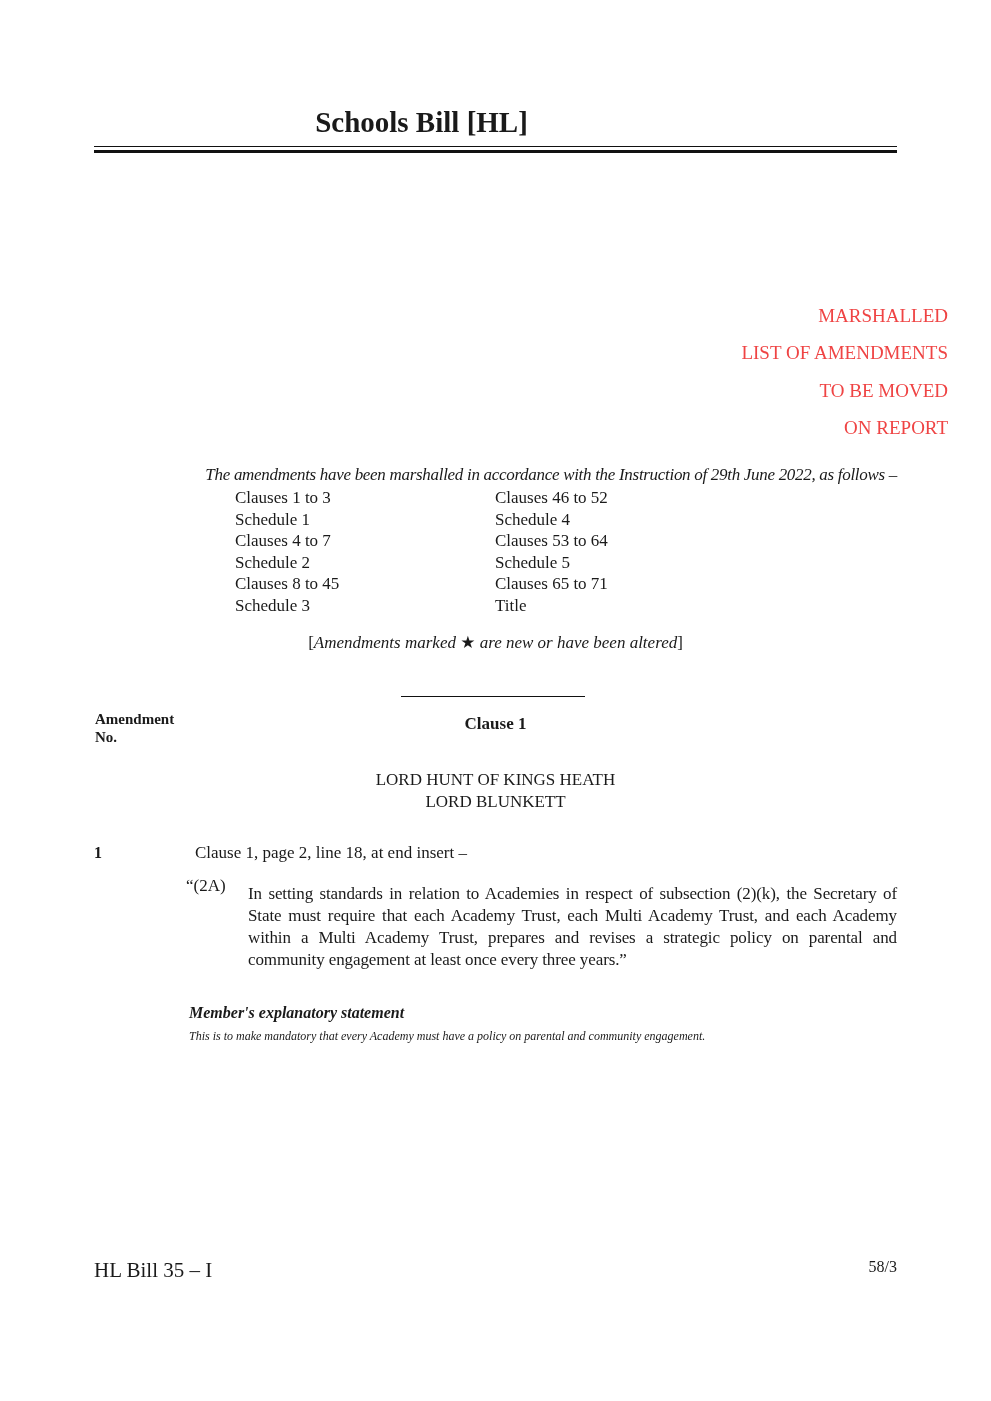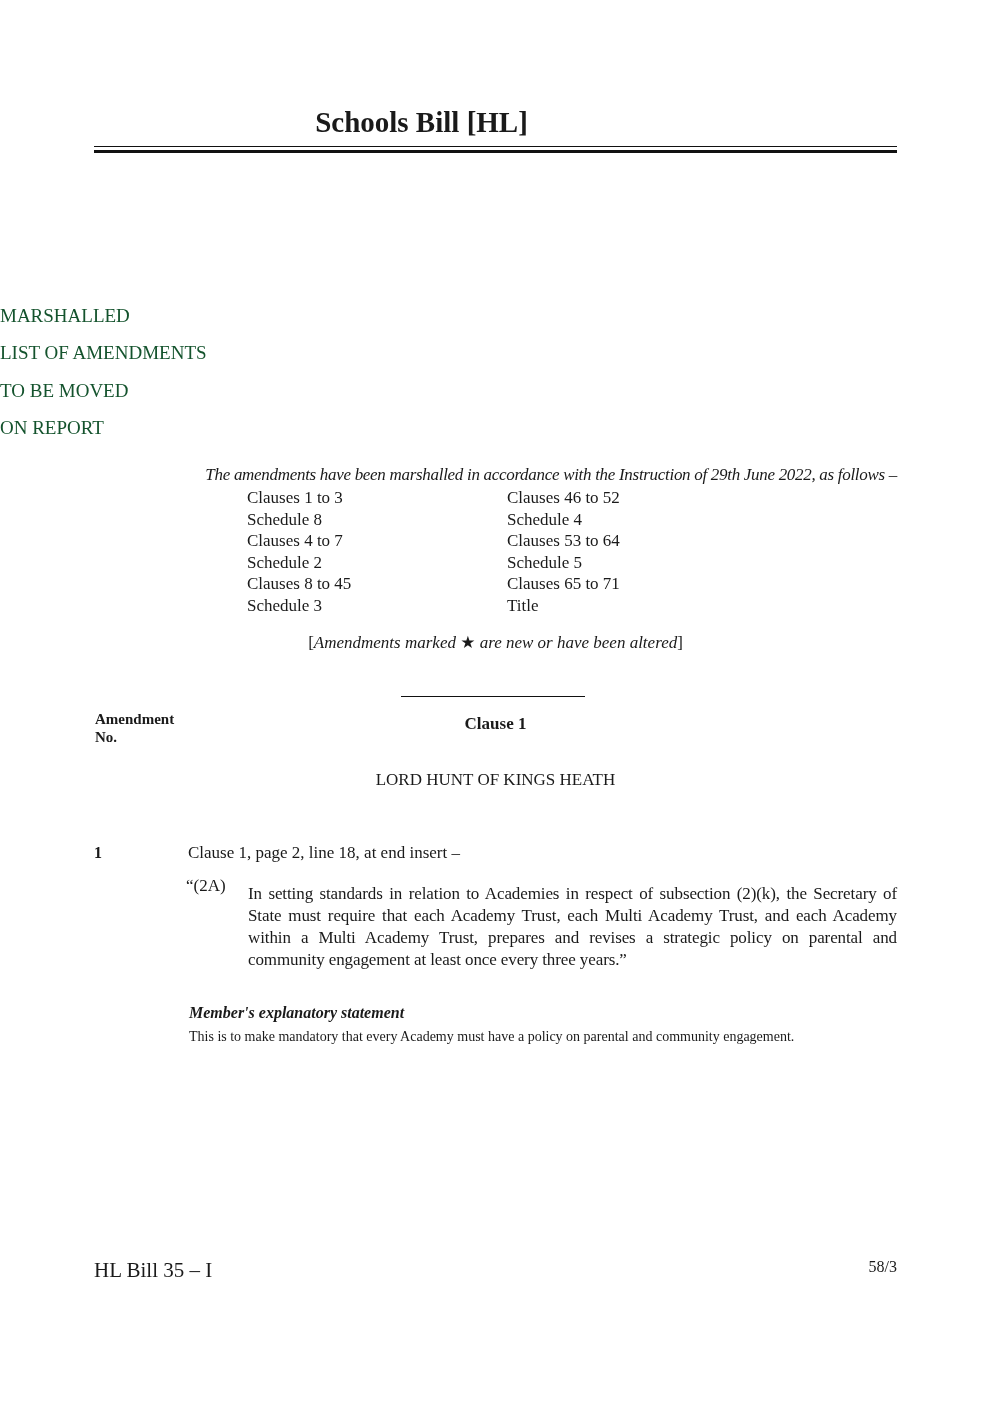--- a/index.html
+++ b/index.html
@@ -10,59 +10,59 @@
   }
   .abs { position: absolute; }
   .title {
     left: 0; width: 843px; top: 106px; text-align: center;
     font-size: 29px; font-weight: bold; letter-spacing: 0px;
   }
   .rule-thin { left: 94px; width: 803px; top: 146px; height: 0; border-top: 1.5px solid #111; }
   .rule-thick { left: 94px; width: 803px; top: 150px; height: 0; border-top: 3px solid #111; }
 
   .heading-line {
-    left: 0; width: 948px; text-align: left; font-size: 19px; color: #14532d;
+    left: 0; width: 948px; text-align: right; font-size: 19px; color: #ef4444;
   }
 
   .intro {
     left: 94px; width: 803px; top: 465px; text-align: right;
     font-style: italic; font-size: 17px; letter-spacing: -0.3px;
   }
   .sched-col { font-size: 17px; line-height: 21.6px; }
-  .sched-col div { white-space: nowrap; margin-left: 12px; }
+  .sched-col div { white-space: nowrap; }
 
   .note {
     left: 0; width: 991px; top: 632px; text-align: center; font-size: 17px;
   }
   .note i { font-style: italic; }
 
   .mid-rule { left: 401px; width: 184px; top: 696px; border-top: 1.2px solid #111; }
 
   .amend-no-label {
     left: 95px; top: 710px; font-size: 15px; font-weight: bold; line-height: 18px;
   }
   .clause-heading {
     left: 0; width: 991px; top: 714px; text-align: center; font-weight: bold; font-size: 17px;
   }
   .movers {
     left: 0; width: 991px; top: 769px; text-align: center; font-size: 17px; line-height: 22px;
   }
 
   .amend-num { left: 94px; top: 844px; font-weight: bold; font-size: 16px; }
-  .amend-instruction { left: 188px; top: 843px; font-size: 17px; }
+  .amend-instruction { left: 195px; top: 843px; font-size: 17px; }
   .insert-label { left: 186px; top: 876px; font-size: 17px; }
   .insert-text {
     left: 248px; width: 649px; top: 876px; font-size: 17px; line-height: 22px;
     text-align: justify; letter-spacing: -0.1px; margin-top: 7px;
   }
   .explan-head {
     left: 189px; top: 1004px; font-size: 16px; font-weight: bold; font-style: italic;
   }
   .explan-text {
-    left: 189px; width: 710px; top: 1025px; font-size: 14px; line-height: 23px;
+    left: 189px; width: 710px; top: 1025px; font-size: 12px; font-style: italic; line-height: 23px;
   }
 
   .footer-left { left: 94px; top: 1258px; font-size: 21px; }
   .footer-right { left: 780px; width: 117px; top: 1258px; font-size: 16px; text-align: right; }
 </style>
 </head>
 <body>
 
 <div class="abs title">Schools Bill [HL]</div>
 <div class="abs rule-thin"></div>
@@ -70,21 +70,21 @@
 
 <div class="abs heading-line" style="top:305px">MARSHALLED</div>
 <div class="abs heading-line" style="top:342px">LIST OF AMENDMENTS</div>
 <div class="abs heading-line" style="top:380px">TO BE MOVED</div>
 <div class="abs heading-line" style="top:417px">ON REPORT</div>
 
 <div class="abs intro">The amendments have been marshalled in accordance with the Instruction of 29th June 2022, as follows –</div>
 
 <div class="abs sched-col" style="left:235px; top:487px;">
   <div>Clauses 1 to 3</div>
-  <div>Schedule 8</div>
+  <div>Schedule 1</div>
   <div>Clauses 4 to 7</div>
   <div>Schedule 2</div>
   <div>Clauses 8 to 45</div>
   <div>Schedule 3</div>
 </div>
 <div class="abs sched-col" style="left:495px; top:487px;">
   <div>Clauses 46 to 52</div>
   <div>Schedule 4</div>
   <div>Clauses 53 to 64</div>
   <div>Schedule 5</div>
@@ -99,20 +99,21 @@
 <div class="abs mid-rule"></div>
 
 <div class="abs amend-no-label">
   <div>Amendment</div>
   <div>No.</div>
 </div>
 <div class="abs clause-heading">Clause 1</div>
 
 <div class="abs movers">
   <div>LORD HUNT OF KINGS HEATH</div>
+  <div>LORD BLUNKETT</div>
 </div>
 
 <div class="abs amend-num">1</div>
 <div class="abs amend-instruction">Clause 1, page 2, line 18, at end insert –</div>
 <div class="abs insert-label">“(2A)</div>
 <div class="abs insert-text">In setting standards in relation to Academies in respect of subsection (2)(k), the Secretary of State must require that each Academy Trust, each Multi Academy Trust, and each Academy within a Multi Academy Trust, prepares and revises a strategic policy on parental and community engagement at least once every three years.”</div>
 
 <div class="abs explan-head">Member's explanatory statement</div>
 <div class="abs explan-text">This is to make mandatory that every Academy must have a policy on parental and community engagement.</div>
 

